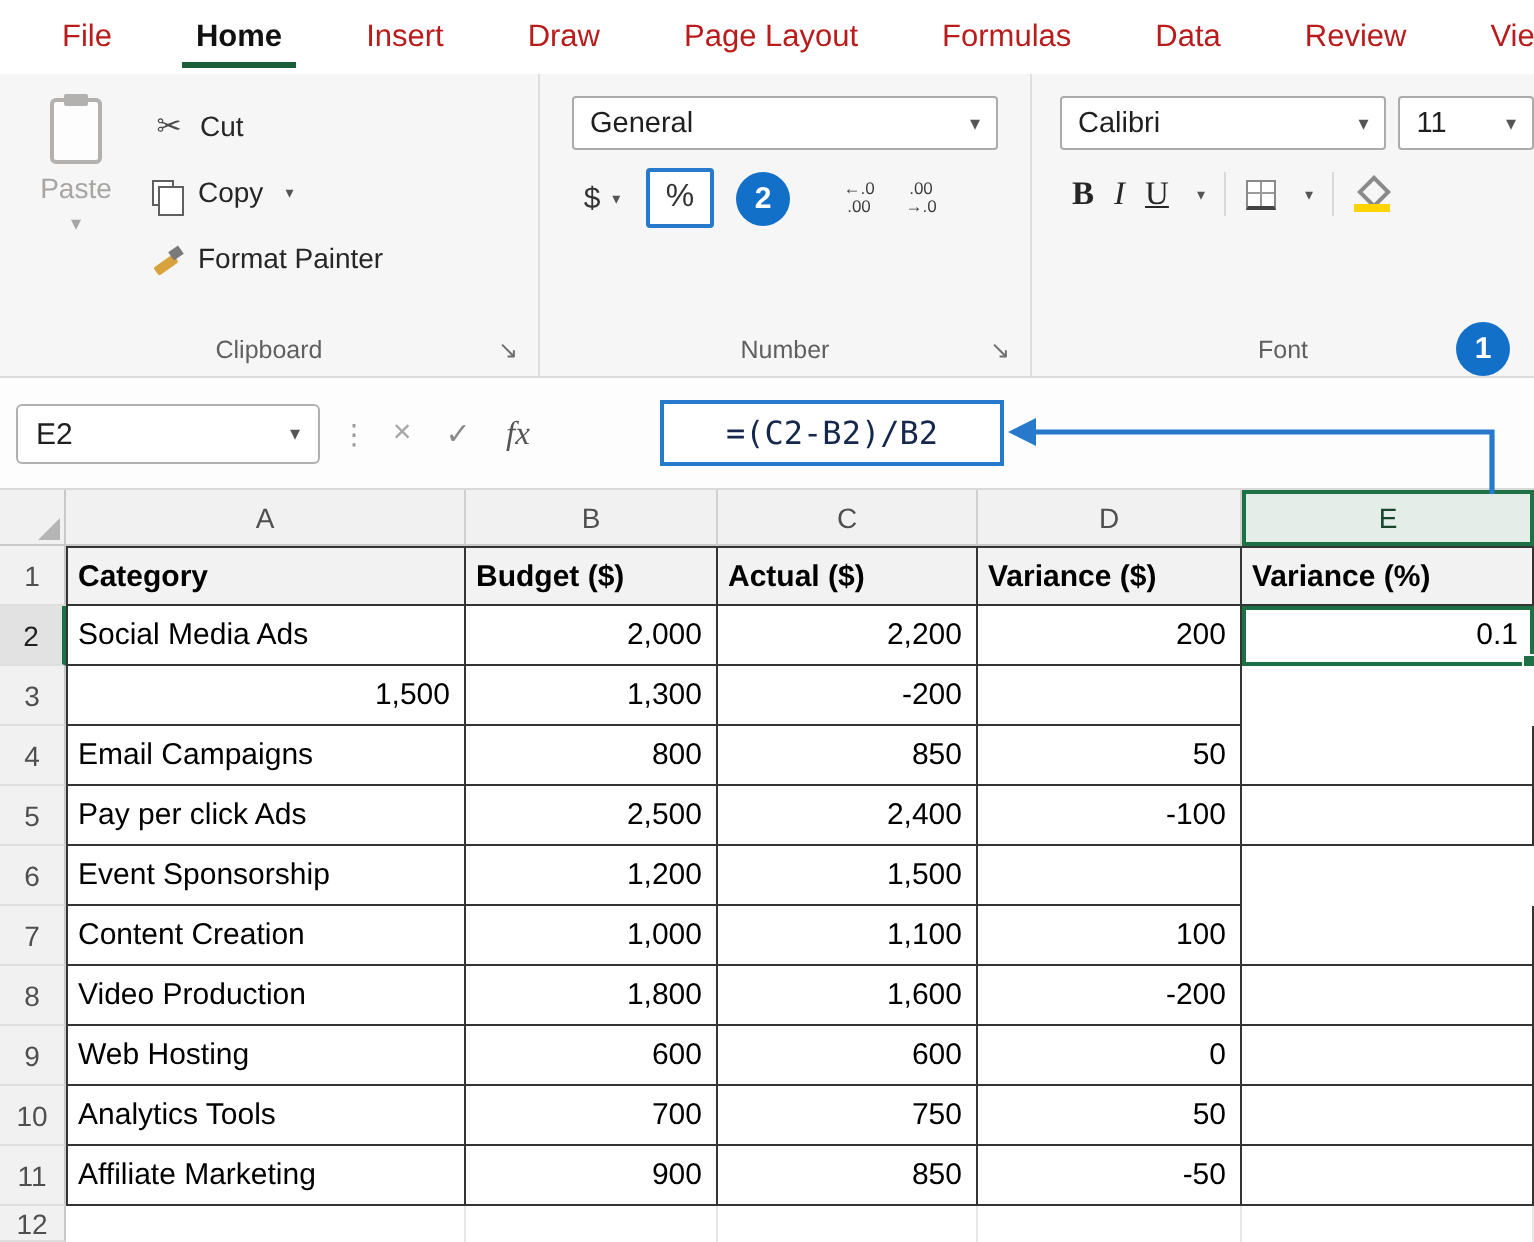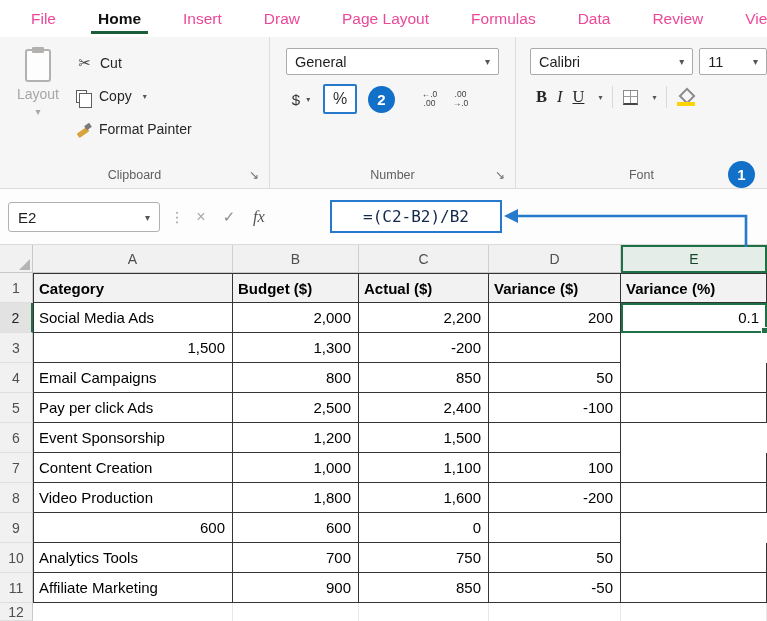--- a/index.html
+++ b/index.html
@@ -2,21 +2,21 @@
 <html><head>
 <meta charset="utf-8">
 <style>
   * { margin:0; padding:0; box-sizing:border-box; }
   html,body { width:767px; height:621px; overflow:hidden; }
   body { font-family:"Liberation Sans",sans-serif; background:#fff; }
   .app { position:relative; width:767px; height:621px; background:#fff; }
 
   
   .ribbon-tabs { display:flex; align-items:stretch; height:37px; background:#ffffff; padding-left:10px; overflow:hidden; }
-  .tab { position:relative; padding:0 21px; font-size:15.5px; color:#ec4899; line-height:37px; white-space:nowrap; }
+  .tab { position:relative; padding:0 21px; font-size:15.5px; color:#b91c1c; line-height:37px; white-space:nowrap; }
   .tab.active { font-weight:700; color:#111; }
   .tab.active::after { content:""; position:absolute; left:14px; right:14px; bottom:3px; height:3px; background:#1b5e3a; }
 
   
   .ribbon { position:relative; display:flex; height:152px; background:#f6f6f6; border-bottom:1px solid #dcdcdc; }
   .group { position:relative; display:flex; flex-direction:column; border-right:1px solid #e0dedd; }
   .g-clipboard { width:270px; } .g-number { width:246px; } .g-font { width:251px; border-right:none; }
   .g-body { flex:1; }
   .g-label { position:relative; height:26px; display:flex; align-items:center; justify-content:center; color:#5f5f5f; font-size:12.5px; }
   .launcher { position:absolute; right:10px; top:50%; transform:translateY(-50%); font-size:12px; color:#6e6e6e; cursor:pointer; }
@@ -123,21 +123,21 @@
       <div class="tab">Review</div>
       <div class="tab">View</div>
     </div>
 
   <div class="ribbon">
 
     <div class="group g-clipboard">
       <div class="g-body clip-body">
         <div class="paste">
           <div class="clipboard-icon"></div>
-          <div class="paste-label">Layout</div>
+          <div class="paste-label">Paste</div>
           <div class="chev gray">▾</div>
         </div>
         <div class="clip-actions">
           <div class="action">
             <span class="ico">✂</span>
             <span>Cut</span>
           </div>
           <div class="action">
             <span class="copy-icon"></span>
             <span>Copy</span>
@@ -300,20 +300,21 @@
         <div class="grid-row">
           <div class="row-hdr">8</div>
           <div class="cell txt tcell">Video Production</div>
           <div class="cell num tcell">1,800</div>
           <div class="cell num tcell">1,600</div>
           <div class="cell num tcell">-200</div>
           <div class="cell num tcell"></div>
         </div>
         <div class="grid-row">
           <div class="row-hdr">9</div>
+          <div class="cell txt tcell">Web Hosting</div>
           <div class="cell num tcell">600</div>
           <div class="cell num tcell">600</div>
           <div class="cell num tcell">0</div>
           <div class="cell num tcell"></div>
         </div>
         <div class="grid-row">
           <div class="row-hdr">10</div>
           <div class="cell txt tcell">Analytics Tools</div>
           <div class="cell num tcell">700</div>
           <div class="cell num tcell">750</div>

